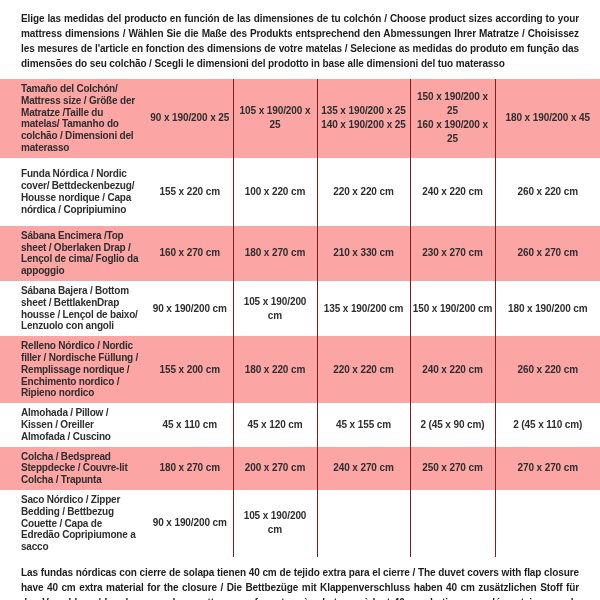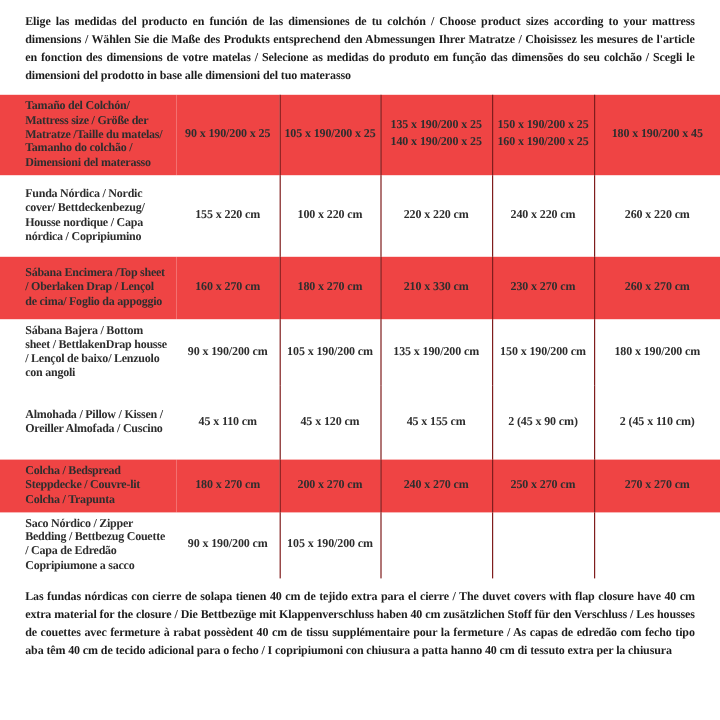--- a/index.html
+++ b/index.html
@@ -4,21 +4,21 @@
 <style>
   html, body {
     margin: 0;
     padding: 0;
     background: #ffffff;
   }
   .page {
     width: 600px;
     height: 600px;
     box-sizing: border-box;
-    font-family: Liberation Serif, serif;
+    font-family: Liberation Sans, sans-serif;
     font-weight: 700;
     color: #2e2e2e;
     background: #ffffff;
     overflow: hidden;
   }
   .intro {
     margin: 0;
     padding: 11px 21px 8px 21px;
     font-size: 10px;
     line-height: 1.5;
@@ -31,21 +31,21 @@
     border-collapse: collapse;
     table-layout: fixed;
     font-size: 10px;
   }
   .size-table col.c-label { width: 147px; }
   .size-table col.c1 { width: 86px; }
   .size-table col.c2 { width: 84px; }
   .size-table col.c3 { width: 93px; }
   .size-table col.c4 { width: 85px; }
   .size-table col.c5 { width: 105px; }
-  .size-table tr.alt { background: #ef4444; }
+  .size-table tr.alt { background: #fca5a5; }
   .size-table td {
     vertical-align: middle;
     padding: 4px 2px;
   }
   .size-table td.label {
     text-align: left;
     padding-left: 21px;
     padding-right: 8px;
     line-height: 1.18;
     letter-spacing: -0.2px;
@@ -120,20 +120,28 @@
         <td class="val">260 x 270 cm</td>
       </tr>
       <tr>
         <td class="label">Sábana Bajera / Bottom sheet / BettlakenDrap housse / Lençol de baixo/ Lenzuolo con angoli</td>
         <td class="val first">90 x 190/200 cm</td>
         <td class="val">105 x 190/200 cm</td>
         <td class="val">135 x 190/200 cm</td>
         <td class="val">150 x 190/200 cm</td>
         <td class="val">180 x 190/200 cm</td>
       </tr>
+      <tr class="alt">
+        <td class="label">Relleno Nórdico / Nordic filler / Nordische Füllung / Remplissage nordique / Enchimento nordico / Ripieno nordico</td>
+        <td class="val first">155 x 200 cm</td>
+        <td class="val">180 x 220 cm</td>
+        <td class="val">220 x 220 cm</td>
+        <td class="val">240 x 220 cm</td>
+        <td class="val">260 x 220 cm</td>
+      </tr>
       <tr>
         <td class="label">Almohada  / Pillow / Kissen / Oreiller Almofada / Cuscino</td>
         <td class="val first">45 x 110 cm</td>
         <td class="val">45 x 120 cm</td>
         <td class="val">45 x 155 cm</td>
         <td class="val">2 (45 x 90 cm)</td>
         <td class="val">2 (45 x 110 cm)</td>
       </tr>
       <tr class="alt">
         <td class="label">Colcha / Bedspread Steppdecke / Couvre-lit Colcha / Trapunta</td>

